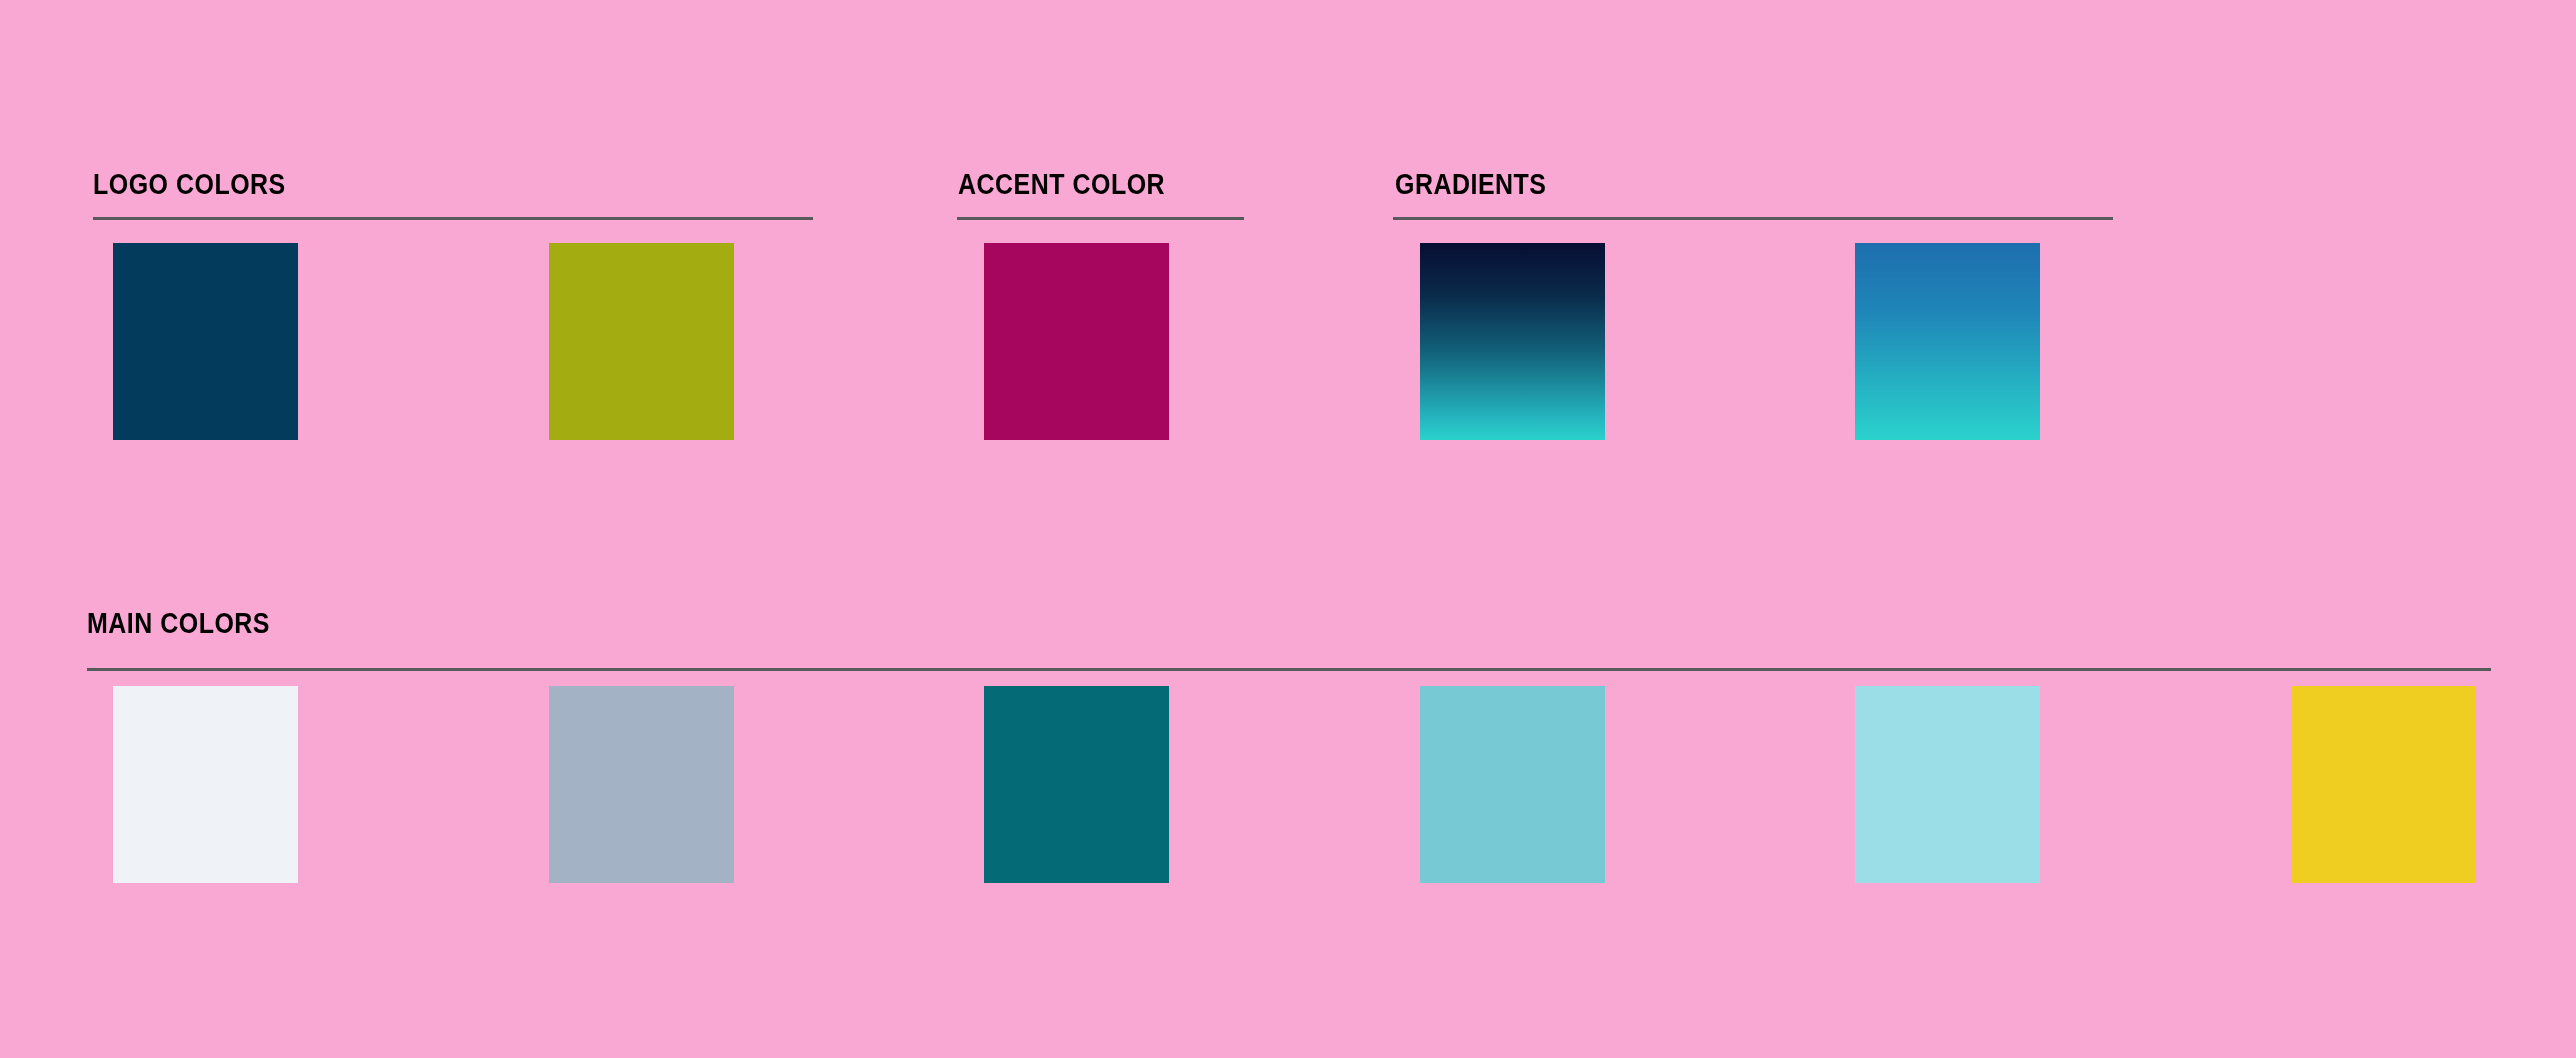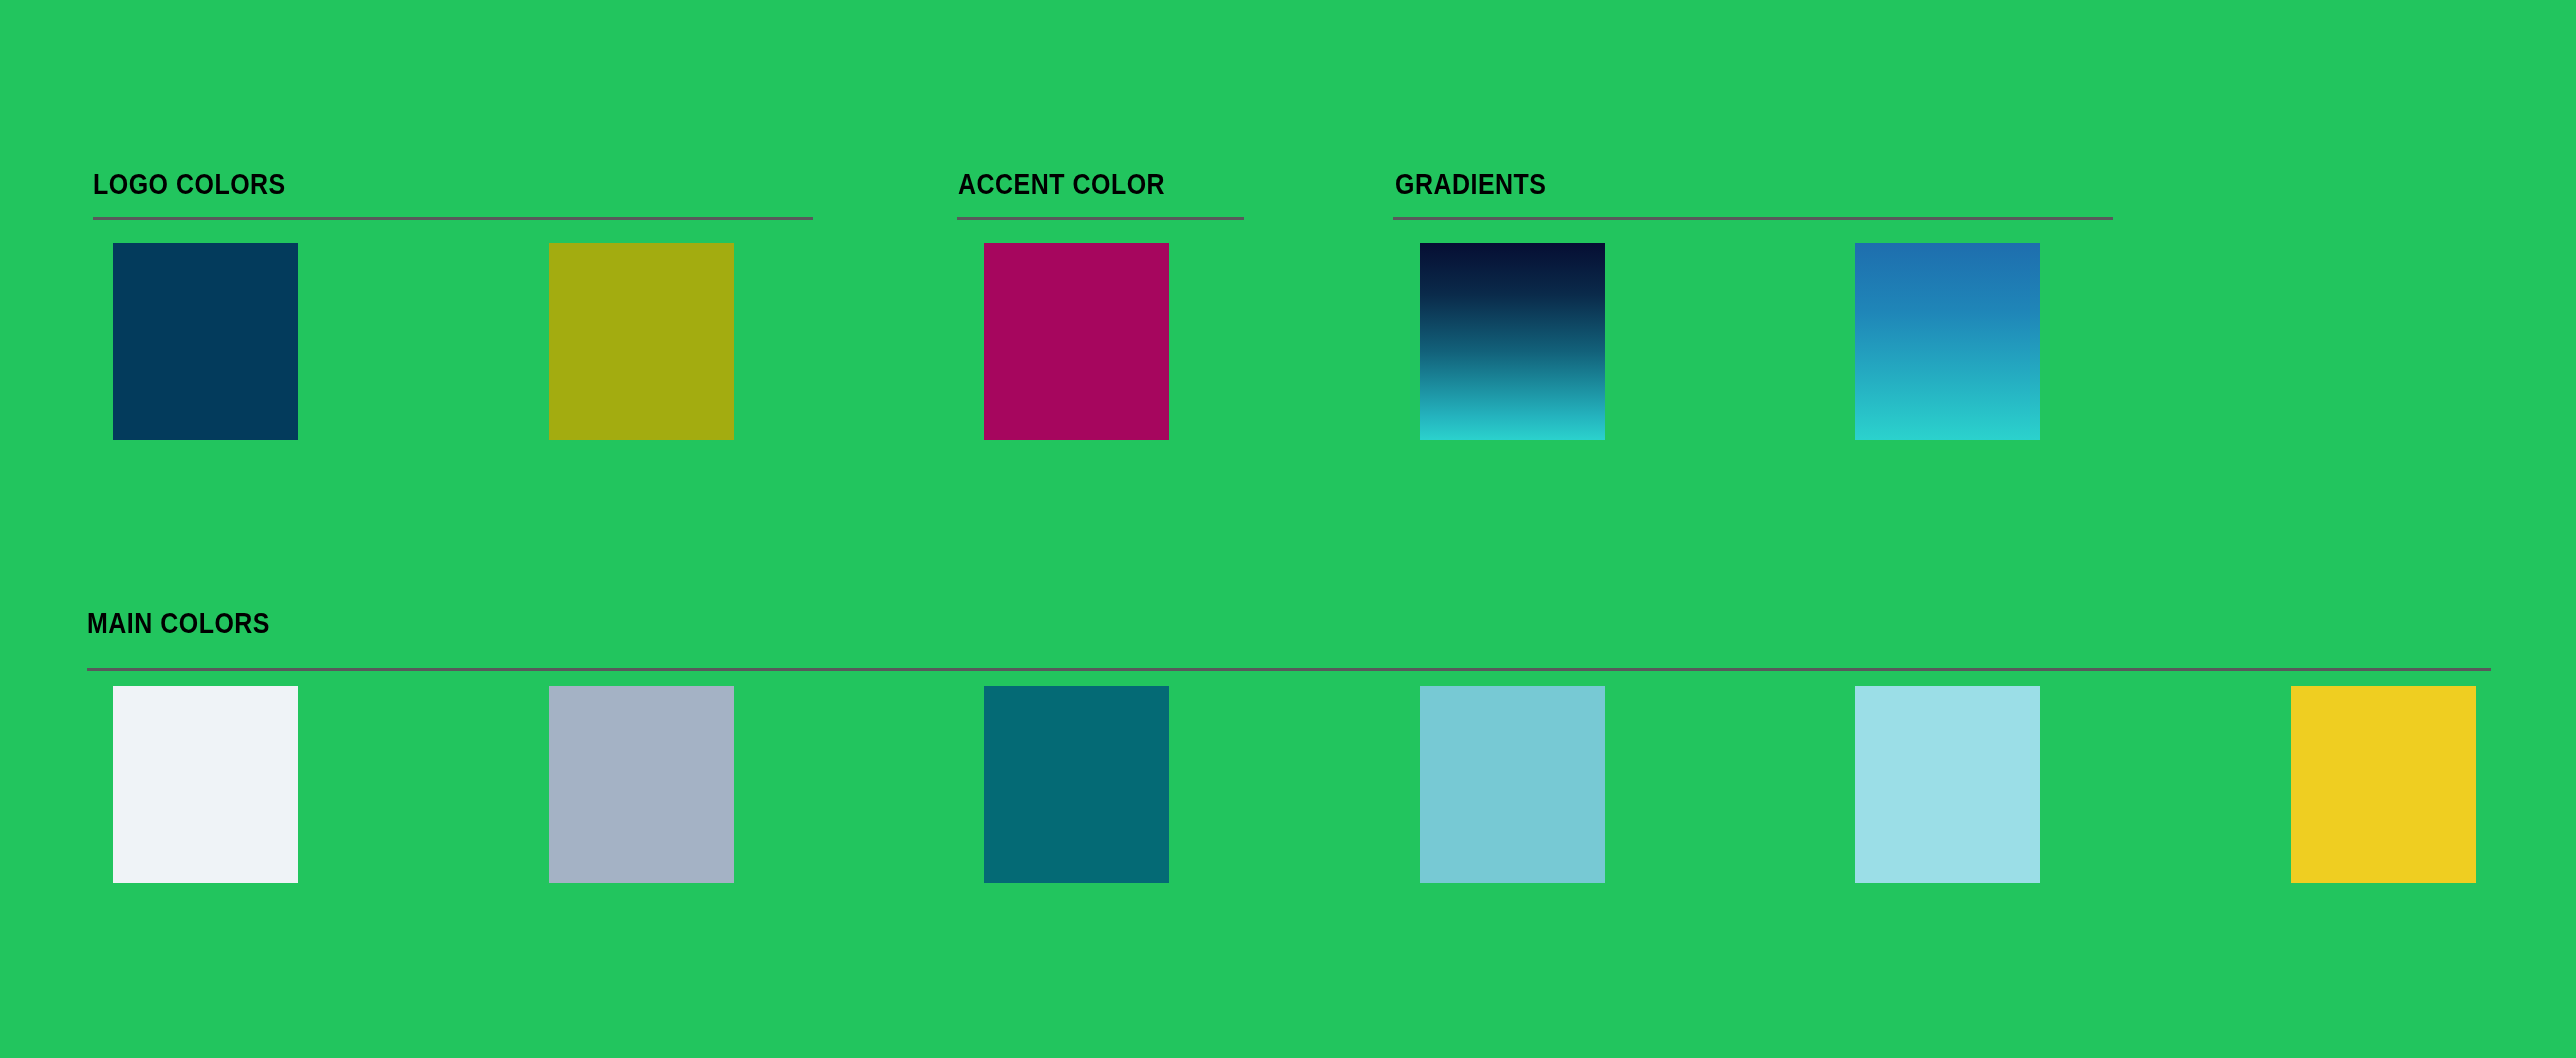--- a/index.html
+++ b/index.html
@@ -47,21 +47,21 @@
     position: absolute;
     width: 185px;
     height: 197px;
   }
 
   
 </style>
 </head>
 <body>
 
-<div class="palette-page" style="background: #22c55e;">
+<div class="palette-page" style="background: #f9a8d4;">
 
 <div class="section-head" style="left: 93px; top: 168px; color: rgb(0, 0, 0);">LOGO COLORS</div>
     <div class="section-rule" style="left: 93px; top: 217px; width: 720px; background: rgb(88, 89, 91);"></div>
     <div class="swatch" style="left: 113px; top: 243px; background: rgb(3, 59, 92);"></div>
     <div class="swatch" style="left: 549px; top: 243px; background: rgb(163, 172, 16);"></div>
     <div class="section-head" style="left: 958px; top: 168px; color: rgb(0, 0, 0);">ACCENT COLOR</div>
     <div class="section-rule" style="left: 957px; top: 217px; width: 287px; background: rgb(88, 89, 91);"></div>
     <div class="swatch" style="left: 984px; top: 243px; background: rgb(166, 6, 94);"></div>
     <div class="section-head" style="left: 1395px; top: 168px; color: rgb(0, 0, 0);">GRADIENTS</div>
     <div class="section-rule" style="left: 1393px; top: 217px; width: 720px; background: rgb(88, 89, 91);"></div>

